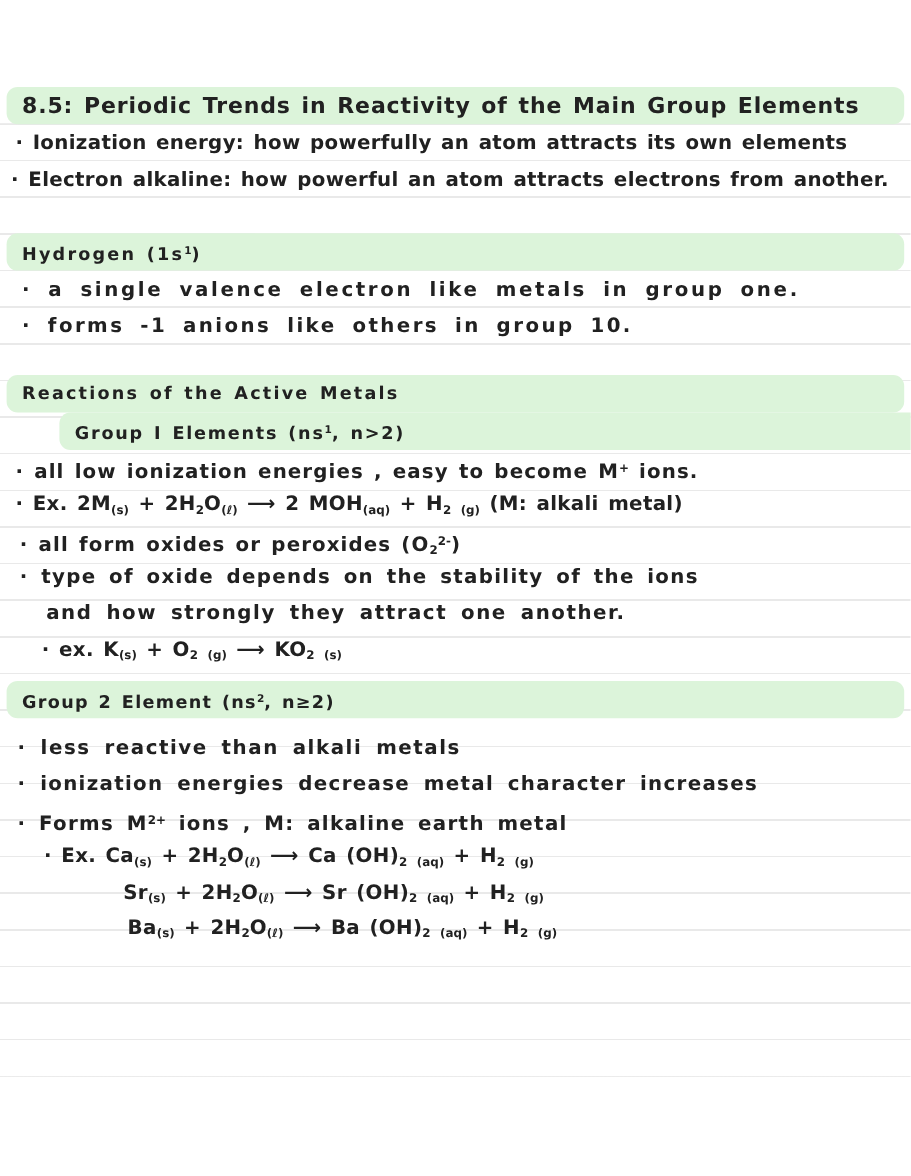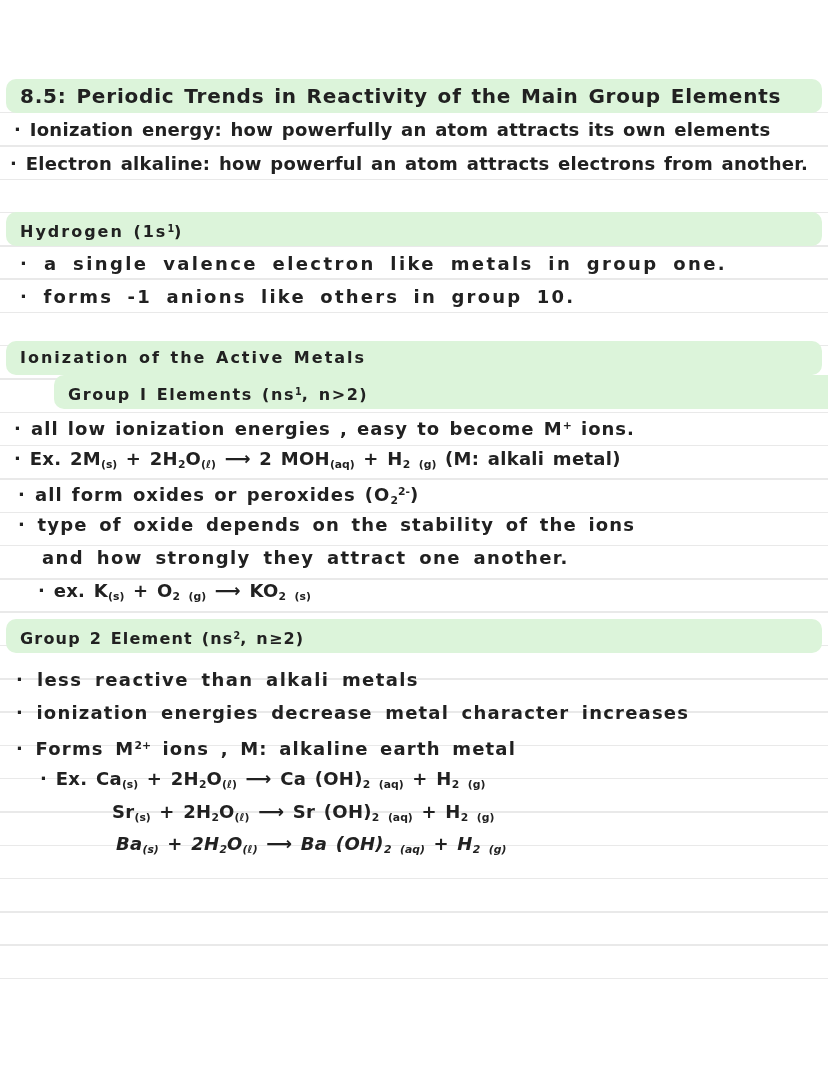--- a/index.html
+++ b/index.html
@@ -71,30 +71,30 @@
   <div class="rules"></div>
 
   <div class="row hl-row" style="top:79px; font-size:20px;">8.5: Periodic Trends in Reactivity of the Main Group Elements</div>
   <div class="row" style="top:113px; left:14px;">· Ionization energy: how powerfully an atom attracts its own elements</div>
   <div class="row" style="top:147px; left:10px;">· Electron alkaline: how powerful an atom attracts electrons from another.</div>
 
   <div class="row hl-row" style="top:212px; letter-spacing:2px;">Hydrogen (1s<sup>1</sup>)</div>
   <div class="row" style="top:247px; left:20px; letter-spacing:2.4px; word-spacing:6px;">· a single valence electron like metals in group one.</div>
   <div class="row" style="top:280px; left:20px; letter-spacing:2.2px; word-spacing:6px;">· forms -1 anions like others in group 10.</div>
 
-  <div class="row hl-row" style="top:341px; letter-spacing:2px;">Ionization of the Active Metals</div>
+  <div class="row hl-row" style="top:341px; letter-spacing:2px;">Reactions of the Active Metals</div>
   <div class="row hl-row" style="top:375px; letter-spacing:1.6px;margin-left:48px;">Group I Elements (ns<sup>1</sup>, n&gt;2)</div>
   <div class="row" style="top:409px; left:14px; letter-spacing:1px;">· all low ionization energies , easy to become M<sup>+</sup> ions.</div>
   <div class="row" style="top:442px; left:14px;">· Ex.  2M<sub>(s)</sub> + 2H<sub>2</sub>O<sub>(ℓ)</sub> ⟶ 2 MOH<sub>(aq)</sub> + H<sub>2</sub> <sub>(g)</sub>   (M: alkali metal)</div>
   <div class="row" style="top:475px; left:18px; letter-spacing:1px;">· all form oxides or peroxides (O<sub>2</sub><sup>2-</sup>)</div>
   <div class="row" style="top:508px; left:18px; letter-spacing:1.2px; word-spacing:4px;">· type of oxide depends on the stability of the ions</div>
   <div class="row" style="top:541px; left:42px; letter-spacing:1.4px; word-spacing:5px;">and how strongly they attract one another.</div>
   <div class="row" style="top:574px; left:38px;">· ex. K<sub>(s)</sub> + O<sub>2</sub> <sub>(g)</sub> ⟶ KO<sub>2</sub> <sub>(s)</sub></div>
 
   <div class="row hl-row" style="top:619px; letter-spacing:1.2px;">Group 2 Element (ns<sup>2</sup>, n≥2)</div>
   <div class="row" style="top:663px; left:16px; letter-spacing:1.4px; word-spacing:5px;">· less reactive than alkali metals</div>
   <div class="row" style="top:696px; left:16px; letter-spacing:1.2px; word-spacing:5px;">· ionization energies decrease metal character increases</div>
   <div class="row" style="top:729px; left:16px; letter-spacing:1.2px; word-spacing:4px;">· Forms M<sup>2+</sup> ions , M: alkaline earth metal</div>
   <div class="row" style="top:762px; left:40px;">· Ex.  Ca<sub>(s)</sub> + 2H<sub>2</sub>O<sub>(ℓ)</sub> ⟶ Ca (OH)<sub>2</sub> <sub>(aq)</sub> + H<sub>2</sub> <sub>(g)</sub></div>
   <div class="row" style="top:795px; left:112px;">Sr<sub>(s)</sub> + 2H<sub>2</sub>O<sub>(ℓ)</sub> ⟶ Sr (OH)<sub>2</sub> <sub>(aq)</sub> + H<sub>2</sub> <sub>(g)</sub></div>
-  <div class="row" style="top:827px; left:116px;font-style:italic;">Ba<sub>(s)</sub> + 2H<sub>2</sub>O<sub>(ℓ)</sub> ⟶ Ba (OH)<sub>2</sub> <sub>(aq)</sub> + H<sub>2</sub> <sub>(g)</sub></div>
+  <div class="row" style="top:827px; left:116px;">Ba<sub>(s)</sub> + 2H<sub>2</sub>O<sub>(ℓ)</sub> ⟶ Ba (OH)<sub>2</sub> <sub>(aq)</sub> + H<sub>2</sub> <sub>(g)</sub></div>
 
 </div>
 
 </body></html>

